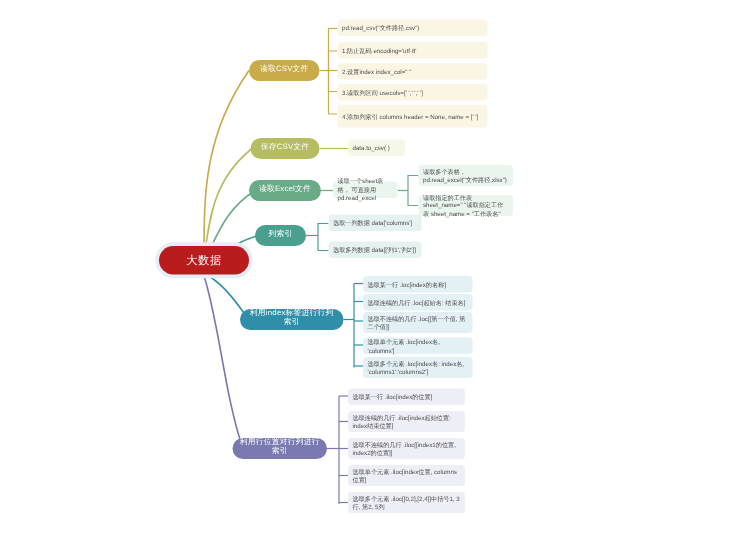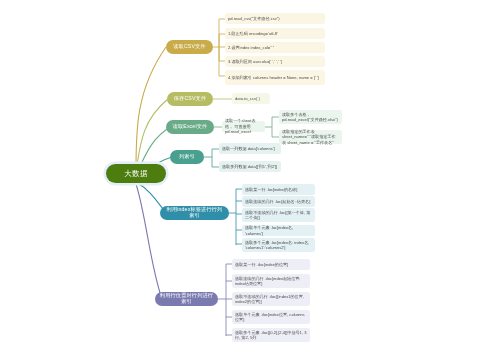--- a/index.html
+++ b/index.html
@@ -29,21 +29,21 @@
     height: 360px;
     pointer-events: none;
   }
   .node {
     position: absolute;
     box-sizing: border-box;
   }
   
   .root {
     border-radius: 11px;
-    background: #4d7c0f;
+    background: #b91c1c;
     color: #ffffff;
     font-size: 7.5px;
     letter-spacing: 0.4px;
     display: flex;
     align-items: center;
     justify-content: center;
     box-shadow: 0 0 0 2.5px #e4edf8;
   }
   
   .branch {

